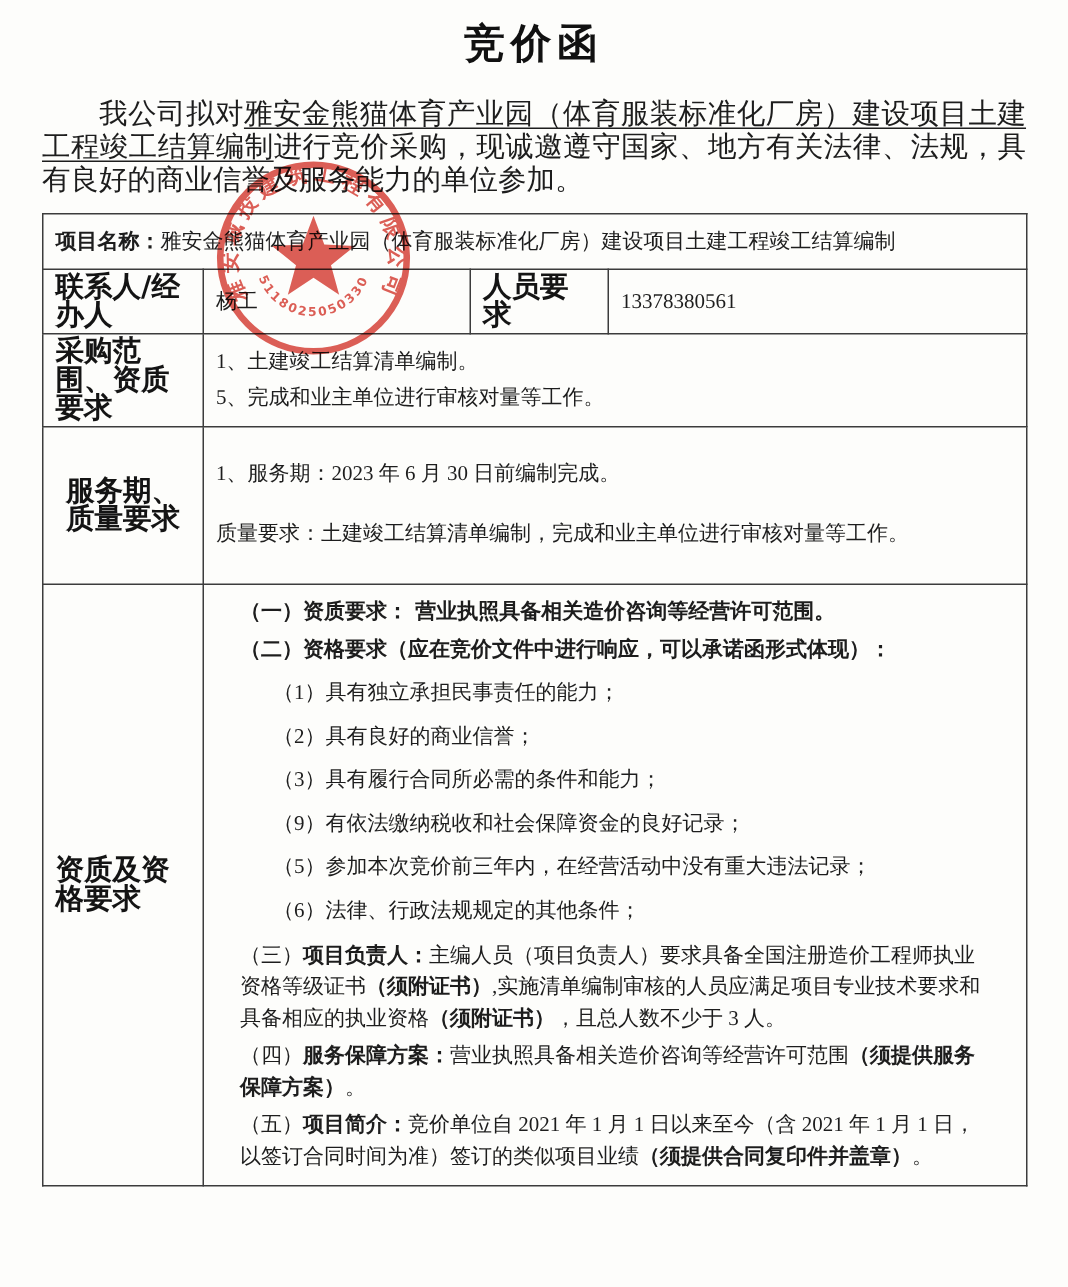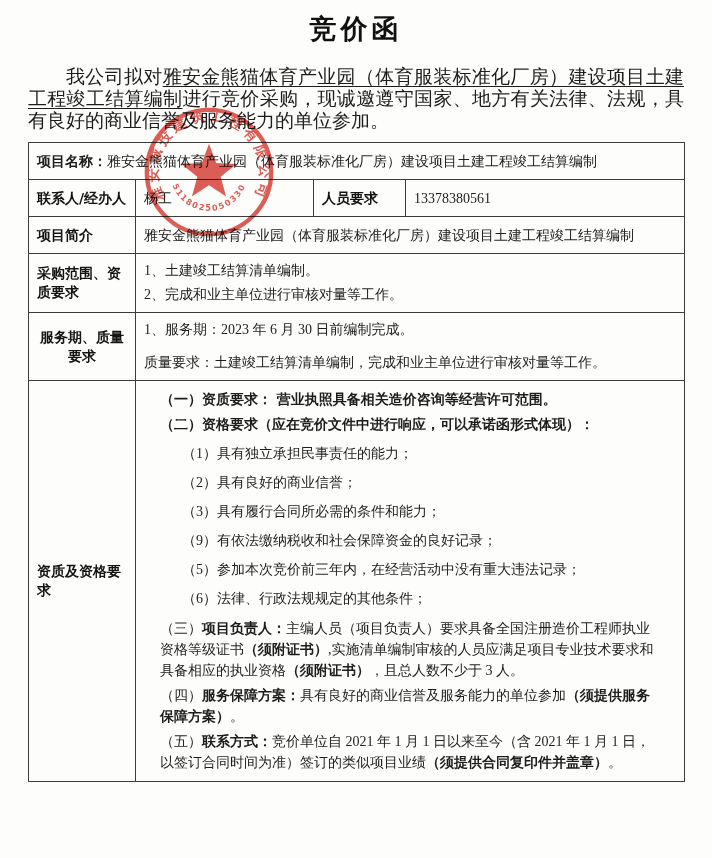--- a/index.html
+++ b/index.html
@@ -24,33 +24,33 @@
     border-collapse:collapse;table-layout:fixed;
     font-size:14px;color:#1d1d1d;
   }
   table.bid td{
     border:1px solid #3c3c3c;
     padding:2px 8px;vertical-align:middle;
     line-height:19px;
   }
   td.lbl{
     font-family:"DejaVu Sans","Liberation Sans",sans-serif;
-    font-weight:bold;font-size:14px;color:#141414;
+    font-weight:bold;font-size:19px;color:#141414;
     padding:2px 2px 2px 6px;line-height:20px;
   }
   td.ctrv{text-align:center;padding-left:2px;margin-left:27px;}
   tr.r1 td,tr.r2 td{height:32px;}
   tr.r3 td,tr.r4 td{height:32px;}
   tr.r5 td{height:54px;}
   tr.r6 td{height:55px;}
   tr.r7 td{height:368px;}
   tr.r8 td{height:29px;}
   td p{margin:0;}
   tr.r5 td.cnt p{line-height:24px;}
-  tr.r6 td.cnt p{line-height:20px;margin:5px 0;}
+  tr.r6 td.cnt p{line-height:20px;margin:20px 0;}
   tr.r6 td.cnt p + p{margin-top:13px;}
   tr.r7 td.cnt{vertical-align:middle;padding:4px 8px;}
   tr.r7 td.cnt p{margin:6px 0;line-height:20px;}
   tr.r7 td.cnt p.sub{margin:9px 0 9px 0;padding-left:38px;}
   tr.r7 td.cnt p.blk{margin:4px 16px;}
   .b{font-family:"DejaVu Sans","Liberation Sans",sans-serif;font-weight:bold;}
   .u{text-decoration:underline;text-underline-offset:3px;}
   
   .seal{
     position:absolute;left:141px;top:104px;width:136px;height:136px;
@@ -82,29 +82,25 @@
     <tbody>
       <tr class="r1">
         <td colspan="4"><span class="b">项目名称：</span><span>雅安金熊猫体育产业园（体育服装标准化厂房）建设项目土建工程竣工结算编制</span></td>
       </tr>
       <tr class="r3">
         <td class="lbl">联系人/经办人</td>
         <td>杨工</td>
         <td class="lbl">人员要求</td>
         <td>13378380561</td>
       </tr>
-      <tr class="r4">
-        <td class="lbl">项目简介</td>
-        <td colspan="3">雅安金熊猫体育产业园（体育服装标准化厂房）建设项目土建工程竣工结算编制</td>
-      </tr>
       <tr class="r5">
         <td class="lbl">采购范围、资质要求</td>
         <td colspan="3" class="cnt">
           <p>1、土建竣工结算清单编制。</p>
-          <p>2、完成和业主单位进行审核对量等工作。</p>
+          <p>5、完成和业主单位进行审核对量等工作。</p>
         </td>
       </tr>
       <tr class="r6">
         <td class="lbl ctrv">服务期、质量要求</td>
         <td colspan="3" class="cnt">
           <p>1、服务期：2023 年 6 月 30 日前编制完成。</p>
           <p>质量要求：土建竣工结算清单编制，完成和业主单位进行审核对量等工作。</p>
         </td>
       </tr>
       <tr class="r7">
@@ -112,22 +108,22 @@
         <td colspan="3" class="cnt">
           <p class="blk"><span class="b">（一）资质要求：  营业执照具备相关造价咨询等经营许可范围。</span></p>
           <p class="blk"><span class="b">（二）资格要求（应在竞价文件中进行响应，可以承诺函形式体现）：</span></p>
           <p class="sub"><span>（1）具有独立承担民事责任的能力；</span></p>
           <p class="sub"><span>（2）具有良好的商业信誉；</span></p>
           <p class="sub"><span>（3）具有履行合同所必需的条件和能力；</span></p>
           <p class="sub"><span>（9）有依法缴纳税收和社会保障资金的良好记录；</span></p>
           <p class="sub"><span>（5）参加本次竞价前三年内，在经营活动中没有重大违法记录；</span></p>
           <p class="sub"><span>（6）法律、行政法规规定的其他条件；</span></p>
           <p class="blk"><span>（三）</span><span class="b">项目负责人：</span><span>主编人员（项目负责人）要求具备全国注册造价工程师执业资格等级证书</span><span class="b">（须附证书）</span><span>,实施清单编制审核的人员应满足项目专业技术要求和具备相应的执业资格</span><span class="b">（须附证书）</span><span>，且总人数不少于 3 人。</span></p>
-          <p class="blk"><span>（四）</span><span class="b">服务保障方案：</span><span>具有良好的商业信誉及服务能力的单位参加</span><span class="b">（须提供服务保障方案）</span><span>。</span></p>
-          <p class="blk"><span>（五）</span><span class="b">联系方式：</span><span>竞价单位自  2021 年 1 月 1 日以来至今（含 2021 年 1 月 1 日，以签订合同时间为准）签订的类似项目业绩</span><span class="b">（须提供合同复印件并盖章）</span><span>。</span></p>
+          <p class="blk"><span>（四）</span><span class="b">服务保障方案：</span><span>营业执照具备相关造价咨询等经营许可范围</span><span class="b">（须提供服务保障方案）</span><span>。</span></p>
+          <p class="blk"><span>（五）</span><span class="b">项目简介：</span><span>竞价单位自  2021 年 1 月 1 日以来至今（含 2021 年 1 月 1 日，以签订合同时间为准）签订的类似项目业绩</span><span class="b">（须提供合同复印件并盖章）</span><span>。</span></p>
         </td>
       </tr>
 
     </tbody>
   </table>
 
   <svg class="seal" viewBox="0 0 140 140" xmlns="http://www.w3.org/2000/svg">
     <defs>
       <path id="sealTopArc" d="M 24.1,96.5 A 53,53 0 1 1 115.9,96.5" fill="none"></path>
       <path id="sealBottomArc" d="M 32.4,83.7 A 40,40 0 0 0 107.6,83.7" fill="none"></path>

